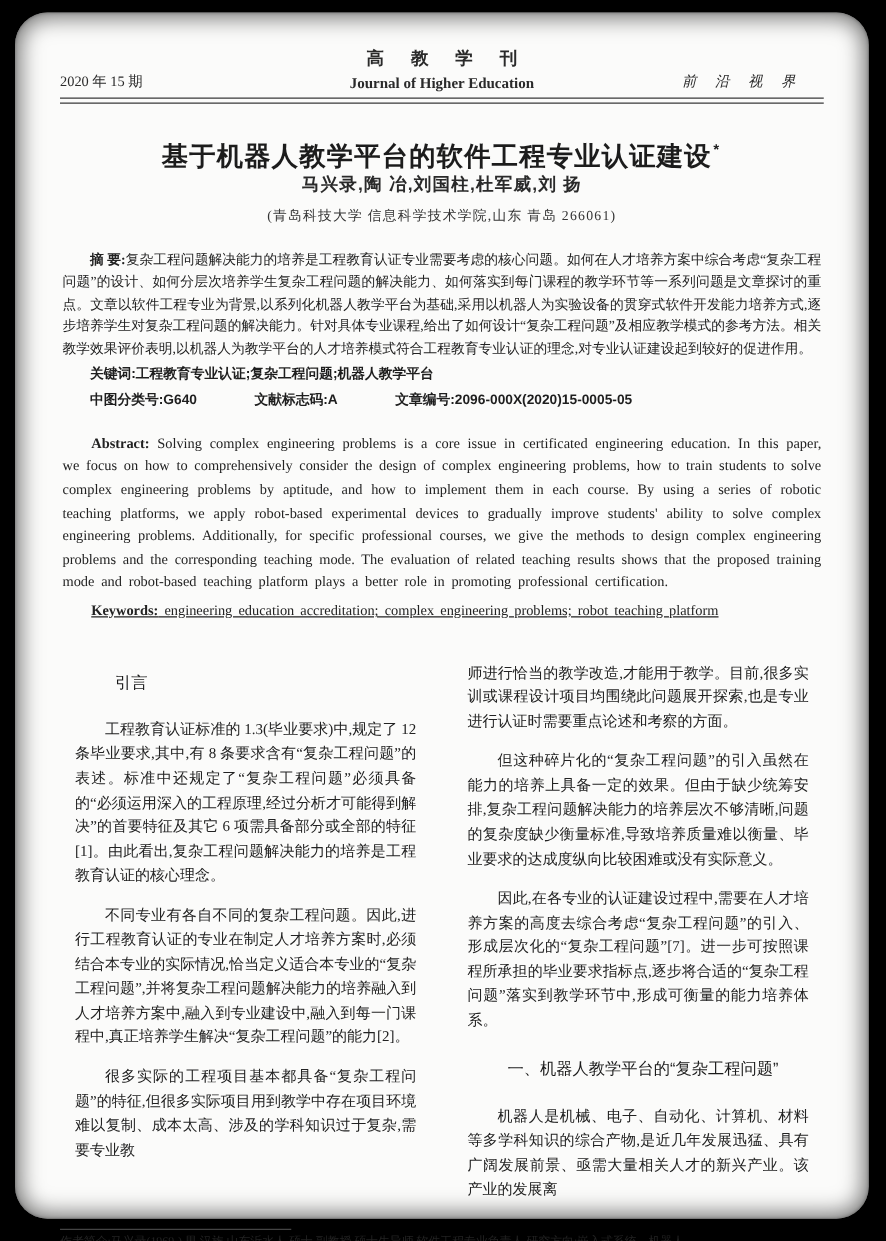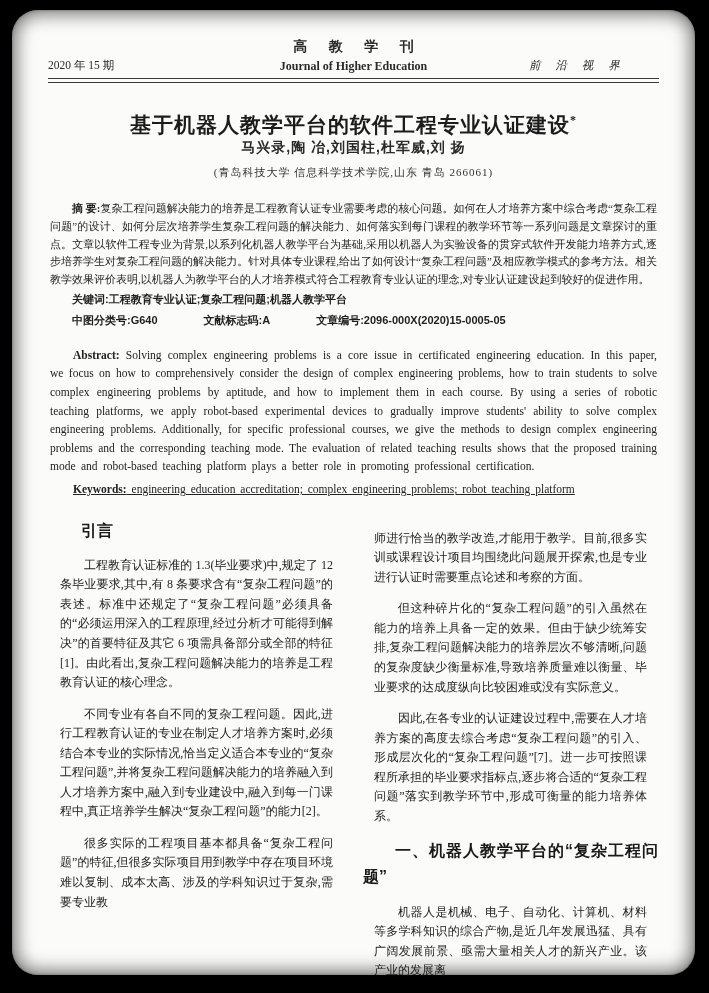--- a/index.html
+++ b/index.html
@@ -19,26 +19,26 @@
     box-shadow: inset 0 0 18px 4px rgba(0,0,0,0.55), inset 0 0 3px rgba(0,0,0,0.35);
     padding:28px 36px 0 36px;
     box-sizing:border-box;
   }
   
   .header-row { display:flex; align-items:flex-end; }
   .hdr-issue { width:130px; font-size:11.5px; padding-bottom:1px; }
   .hdr-center { flex:1; text-align:center; }
   .journal-cn { font-size:14px; font-weight:bold; letter-spacing:9px; text-indent:9px; }
   .journal-en { font-size:12px; font-weight:bold; margin-top:3px; }
-  .hdr-column { width:130px; text-align:left; font-size:11.5px; font-style:italic; letter-spacing:6px; padding-bottom:1px; }
+  .hdr-column { width:130px; text-align:center; font-size:11.5px; font-style:italic; letter-spacing:6px; padding-bottom:1px; }
   .double-rule { margin-top:4px; height:3px; border-top:1.6px solid #3a3a3a; border-bottom:1px solid #3a3a3a; }
   
   .paper-title {
     margin-top:28px; text-align:center;
-    font-family:Liberation Serif, serif;
+    font-family:Liberation Mono, monospace;
     font-size:21px; font-weight:bold; letter-spacing:1px; color:#1c1c1c;
   }
   .paper-title sup { font-size:12px; font-weight:bold; }
   .authors {
     text-align:center;
     font-family:"Liberation Sans","DejaVu Sans",sans-serif;
     font-size:14px; font-weight:bold; letter-spacing:1px;
   }
   .affiliation { margin-top:8px; text-align:center; font-size:11px; color:#333; letter-spacing:1px; }
   
@@ -60,21 +60,21 @@
     word-spacing:2.5px; color:#222;
   }
   .abs-en b { font-weight:bold; }
   .kw-en { margin:4px 2px 0 2px; font-size:11.5px; line-height:1.62; text-indent:2em; word-spacing:2px; color:#222;text-decoration:underline; }
   .kw-en b { font-weight:bold; }
   
   .columns { display:flex; gap:17px; margin-top:18px; }
   .col { flex:1; font-size:12px; line-height:1.63; text-align:justify; color:#222; }
   .body-heading {
     font-family:"Liberation Sans","DejaVu Sans",sans-serif;
-    font-weight:bold; text-indent:2em; margin:1px; font-size:16px; color:#1a1a1a;
+    font-weight:normal; text-indent:2em; margin:18px; font-size:13px; color:#1a1a1a;
   }
   .body-p { margin:12px; text-indent:2em; }
   .body-p.cont { text-indent:0; }
   
   .footnote { margin-top:9px; font-size:9.5px; line-height:1.4; color:#222; }
   .fn-rule { width:185px; border-top:1px solid #444; margin-bottom:4px; }
   .fn-line { margin:0; }
   
   .page-num { margin-top:12px; text-align:right; padding-right:52px; font-size:12.5px; letter-spacing:2px; }
 </style>

